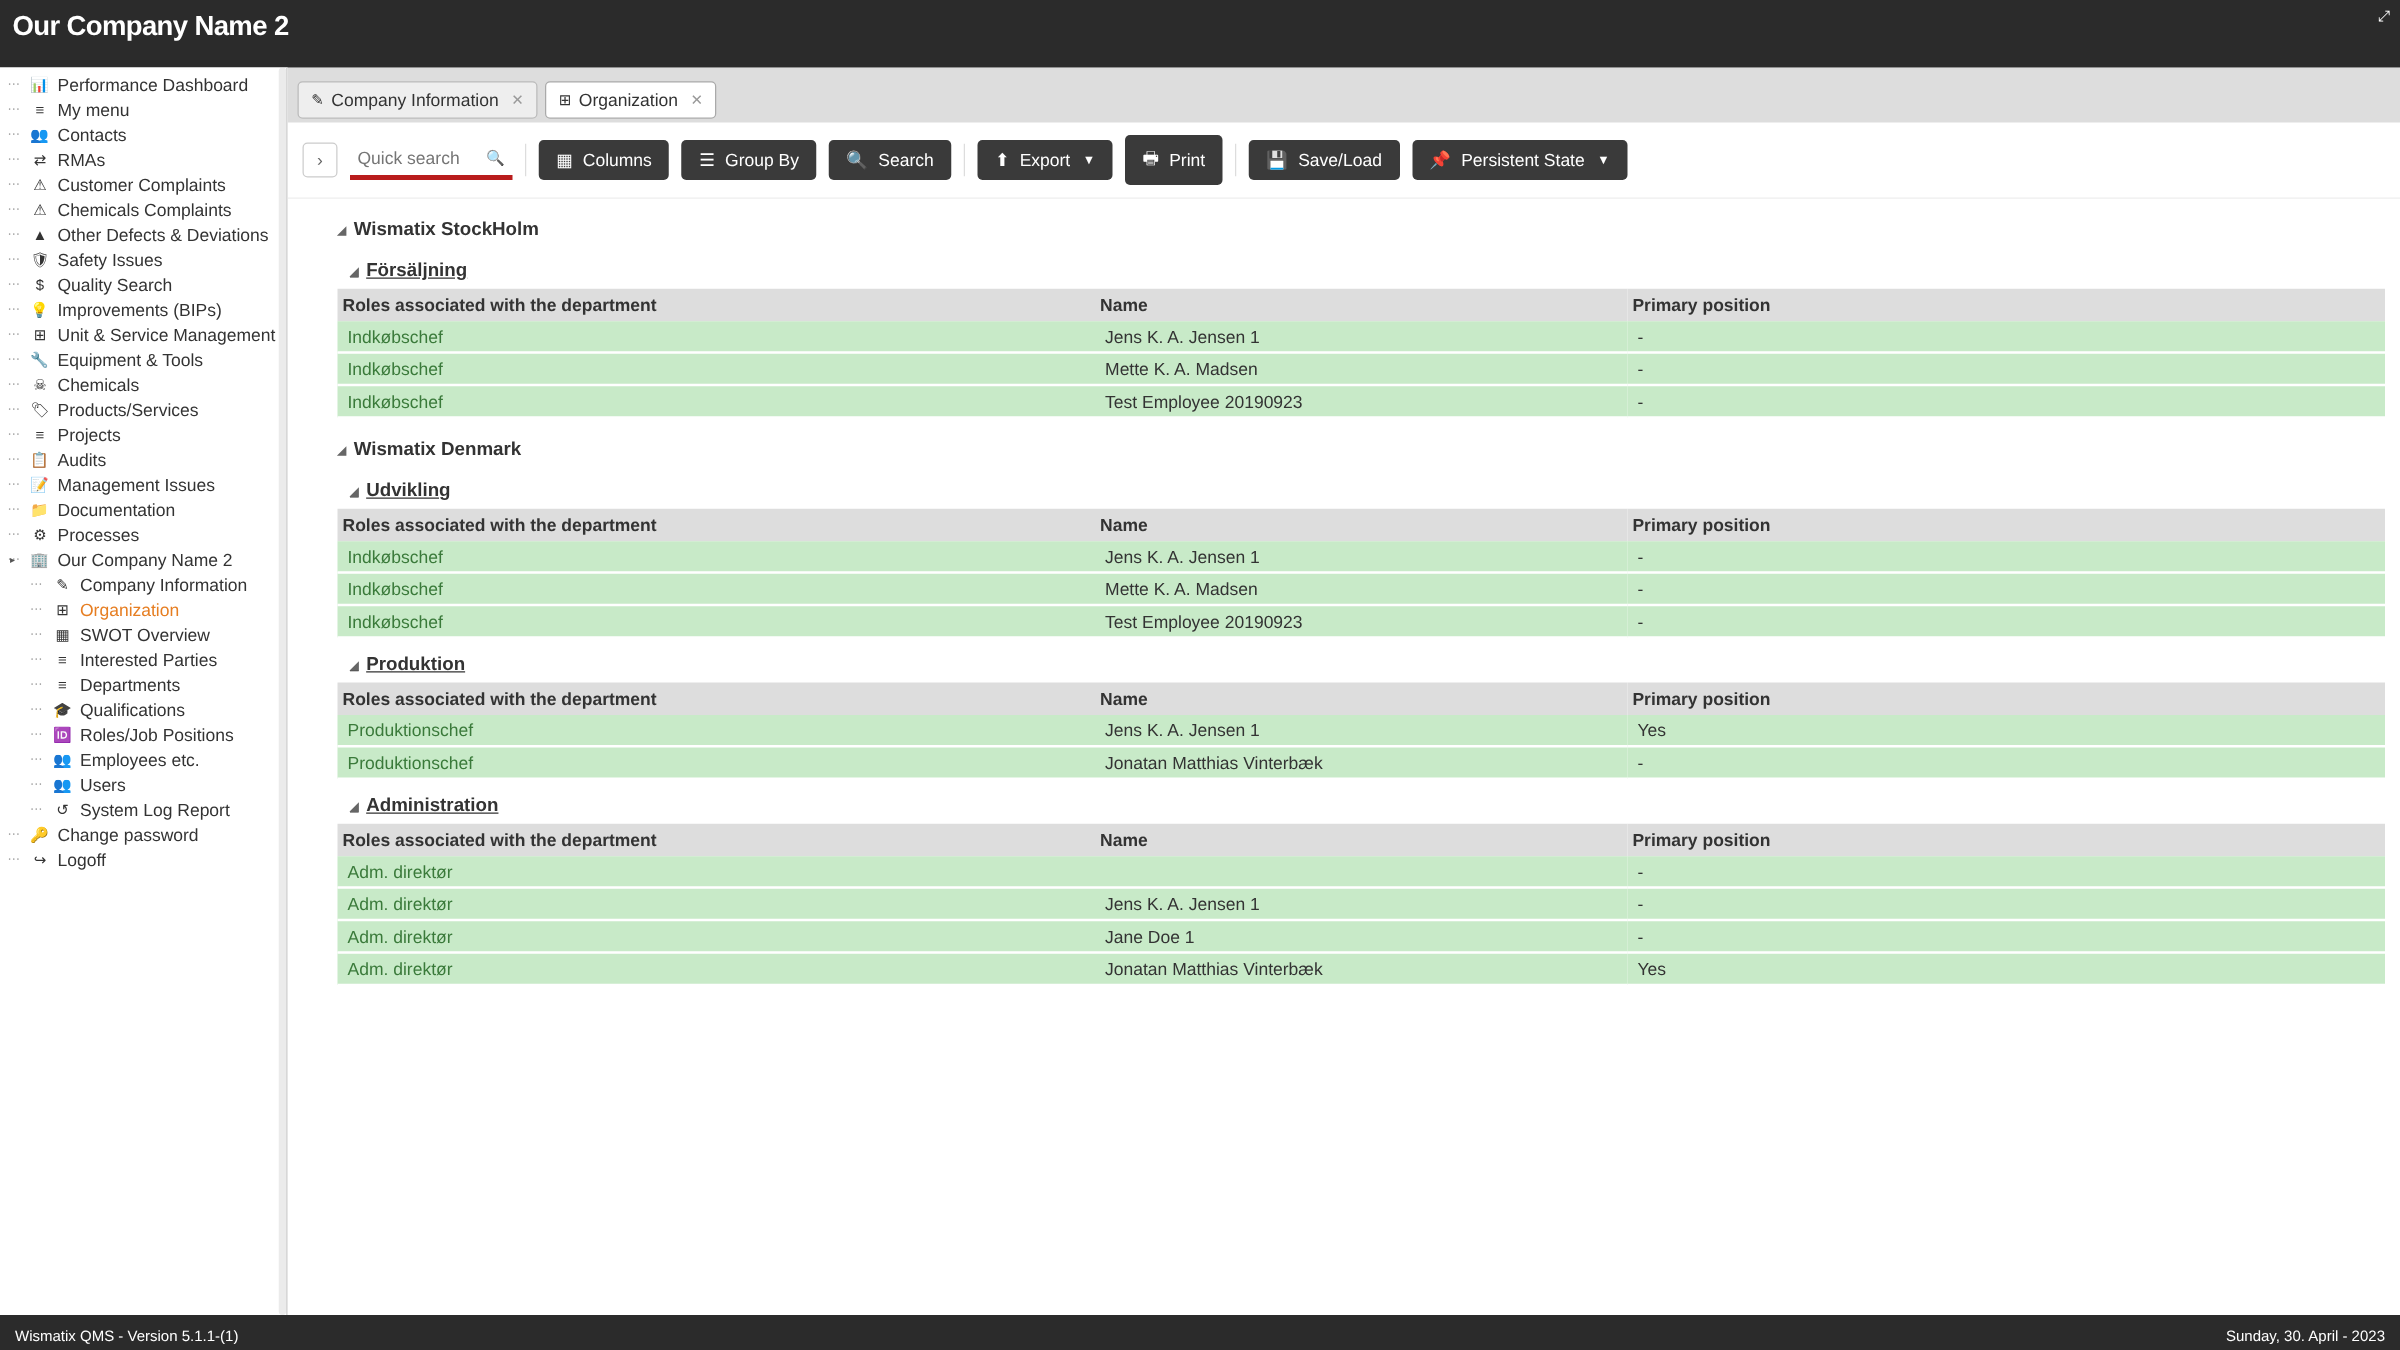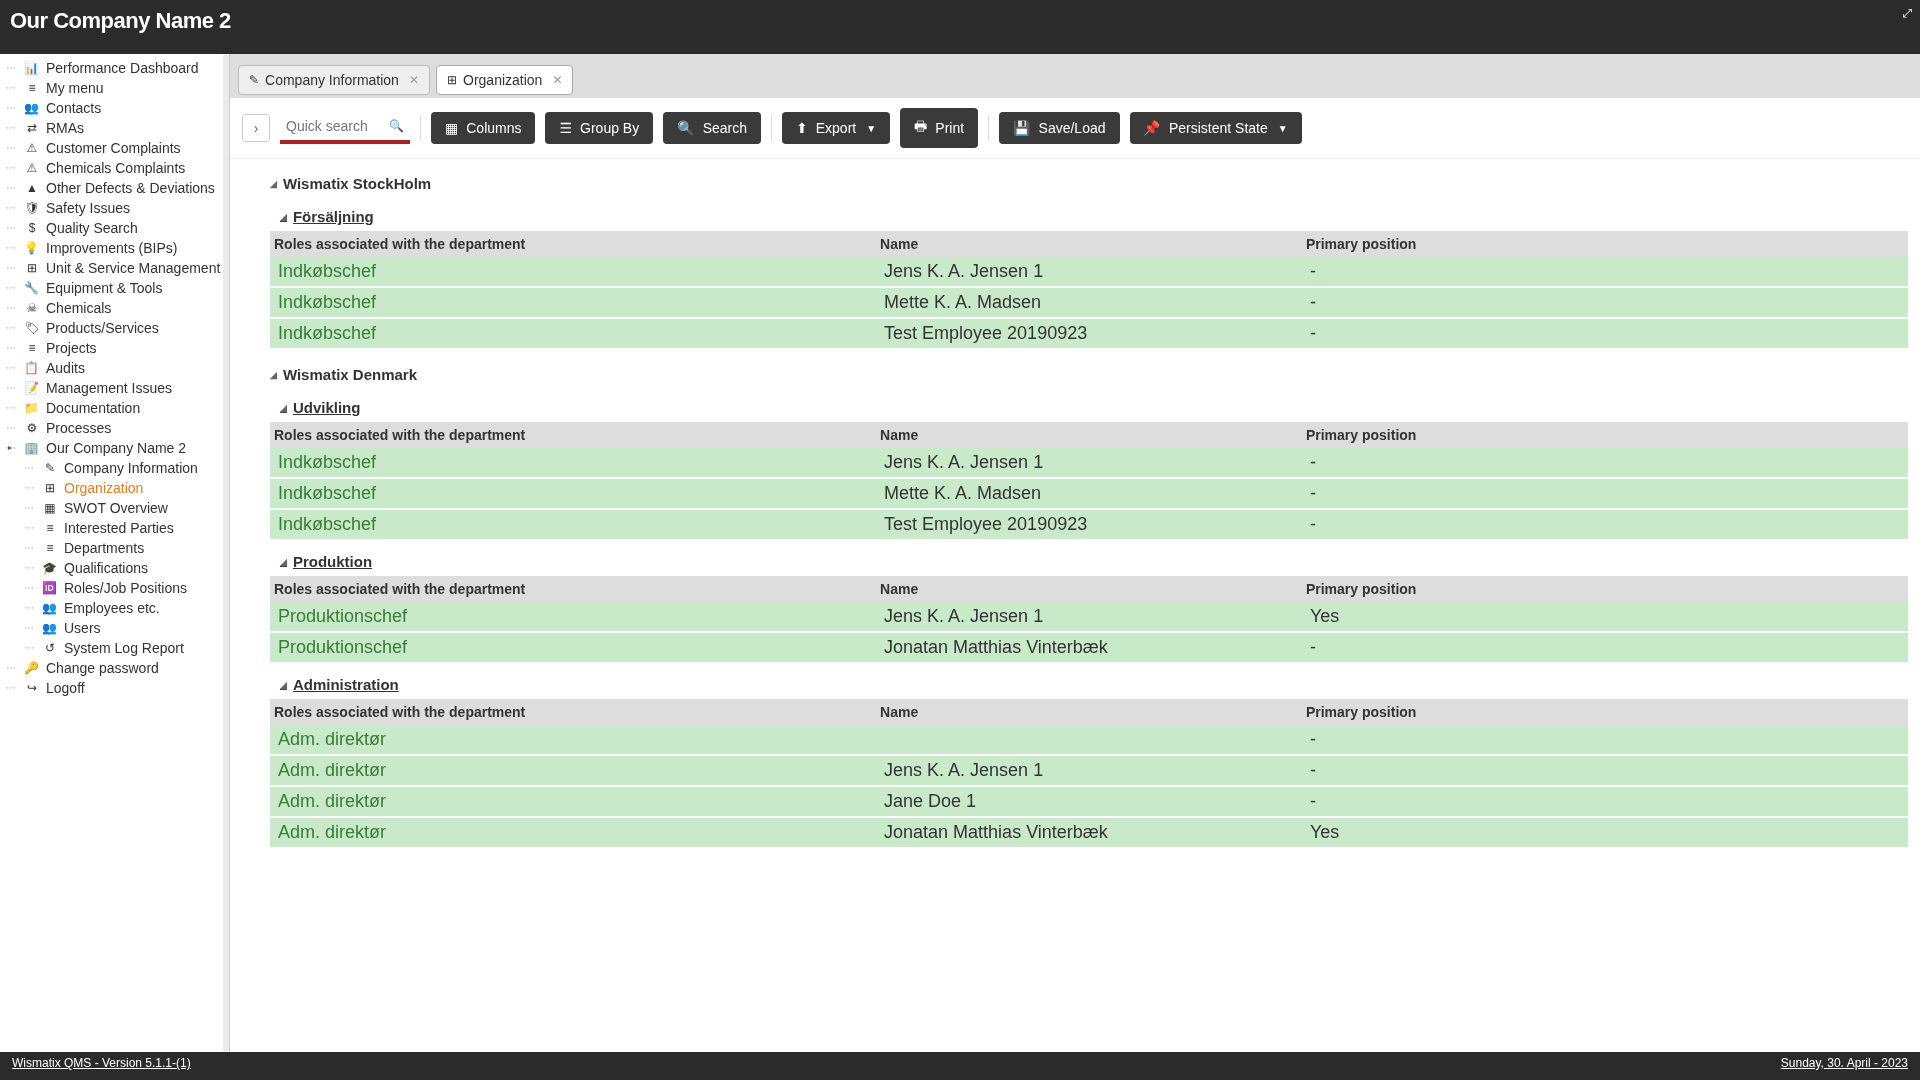--- a/index.html
+++ b/index.html
@@ -43,28 +43,28 @@
 
 .content { flex: 1; overflow-y: auto; padding: 0 12px 20px 40px; }
 
 .group-header { margin-top: 12px; padding: 4px 0; font-weight: bold; font-size: 15px; display: flex; align-items: center; gap: 6px; }
 .group-header.sub { margin-left: 10px; font-size: 15px; text-decoration: underline; margin-top: 8px; margin-bottom: 2px; }
 .group-header.top { font-size: 15px; }
 .group-arrow { font-size: 9px; color: #666; }
 
 .data-table { width: 100%; border-collapse: collapse; margin-bottom: 6px; }
 .data-table th { background: #ddd; text-align: left; font-weight: bold; padding: 5px 4px; font-size: 14px; }
-.data-table td { padding: 4px 8px; font-size: 18px; }
+.data-table td { padding: 4px 8px; font-size: 14px; }
 .data-table tbody tr { background: #c8eac8; border-bottom: 2px solid #fff; }
 .data-table td:first-child { color: #3a7a3a; }
 .data-table .col-role { width: 37%; }
 .data-table .col-name { width: 26%; }
 .data-table .col-primary { width: 37%; }
 
-.footer { background: #2b2b2b; color: #fff; height: 28px; display: flex; align-items: flex-start; justify-content: space-between; padding: 4px 12px; font-size: 12px; text-decoration: underline; }
+.footer { background: #2b2b2b; color: #fff; height: 28px; display: flex; align-items: flex-end; justify-content: space-between; padding: 4px 12px; font-size: 12px; }
 .footer-center { position: absolute; left: 50%; transform: translateX(-50%); white-space: nowrap; }
 .footer { position: relative; }
 </style>
 </head>
 <body>
 
 <div class="header">
   <div class="header-title">Our Company Name 2</div>
   <div class="header-expand">⤢</div>
 </div>

